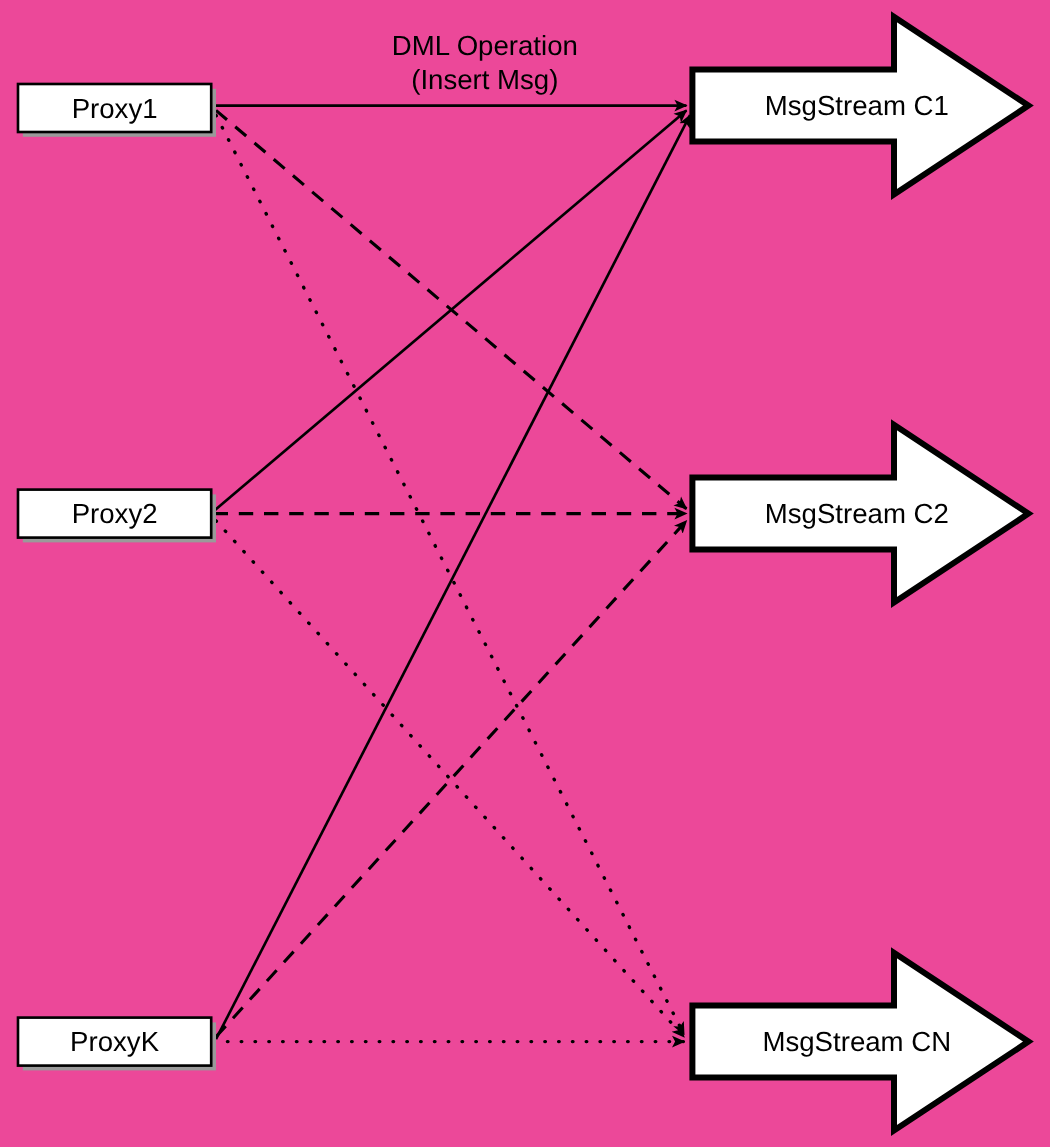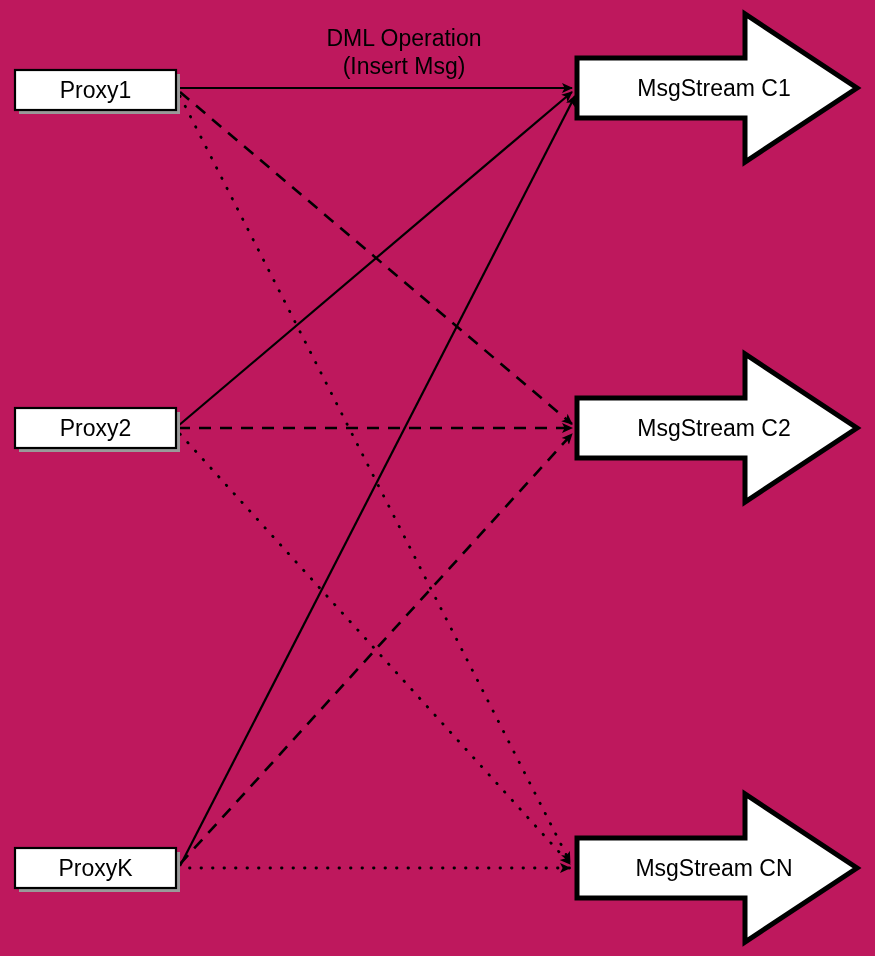--- a/index.html
+++ b/index.html
@@ -7,21 +7,21 @@
     padding: 0;
     background: #ffffff;
   }
   body {
     font-family: "Liberation Sans", sans-serif;
   }
   #diagram-root {
     position: relative;
     width: 875px;
     height: 956px;
-    background: #be185d;
+    background: #ec4899;
     overflow: hidden;
   }
   #diagram-svg {
     position: absolute;
     top: 0;
     left: 0;
     width: 875px;
     height: 956px;
   }
   .node-label {

